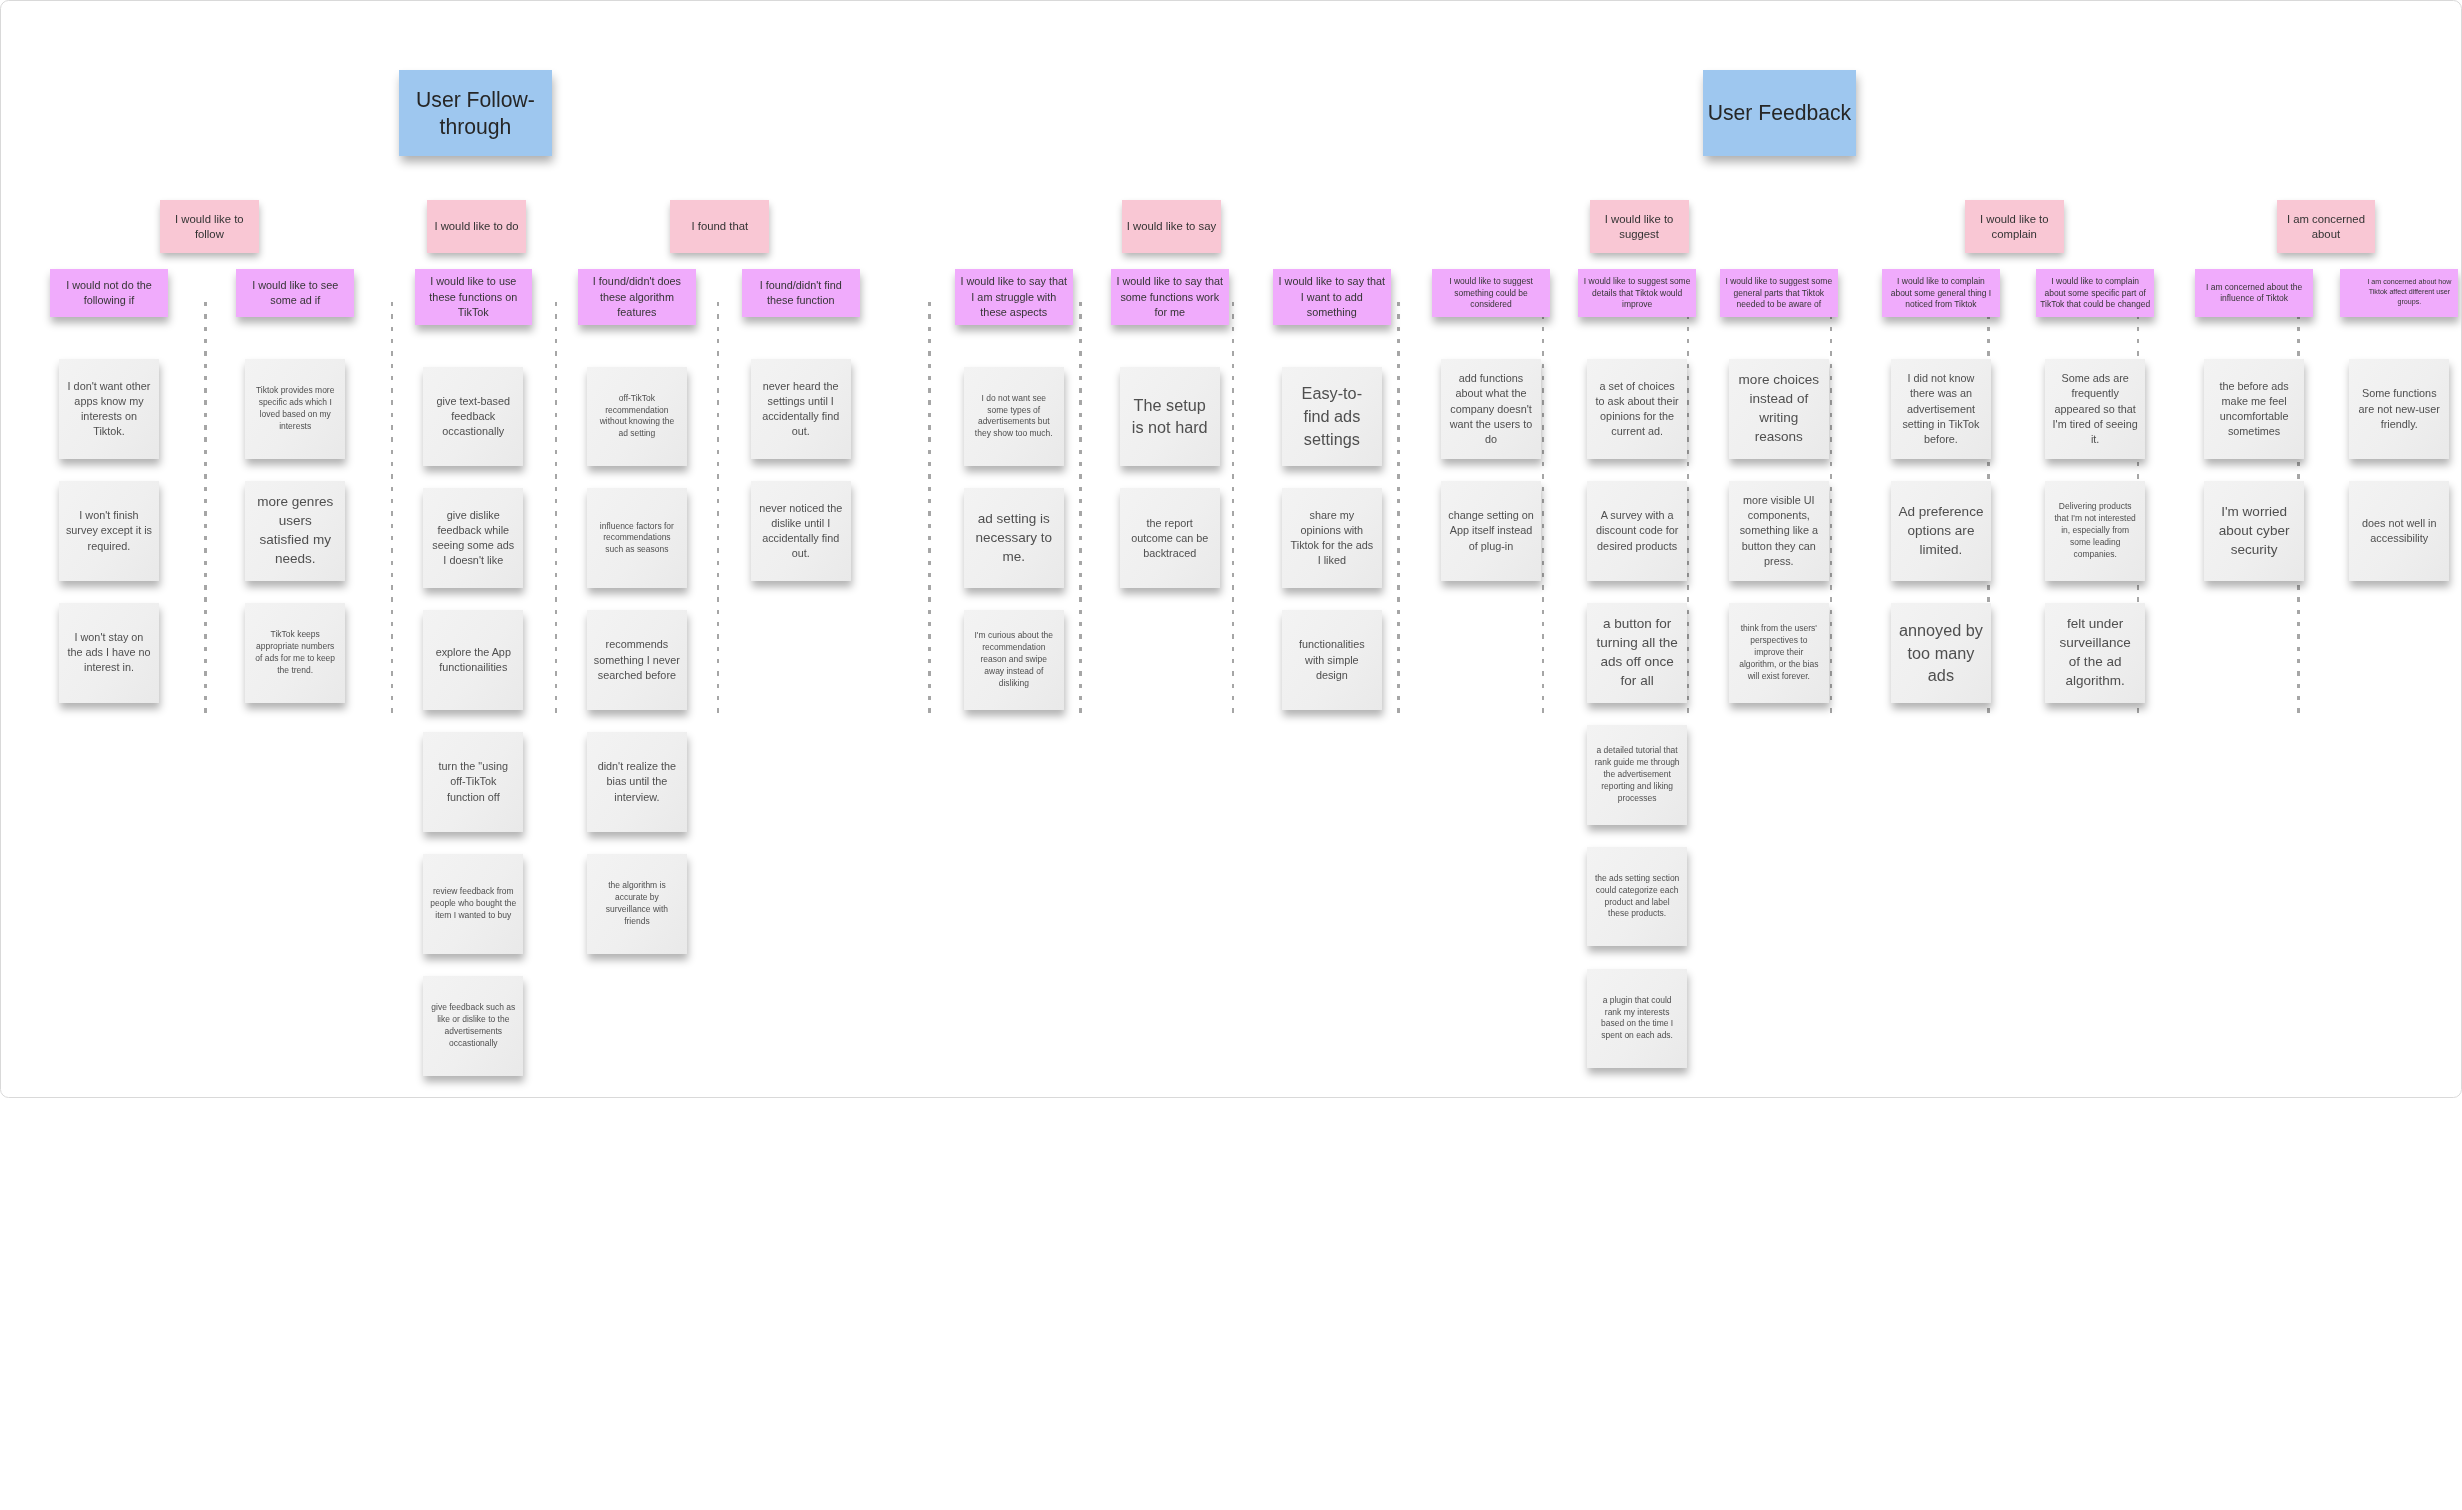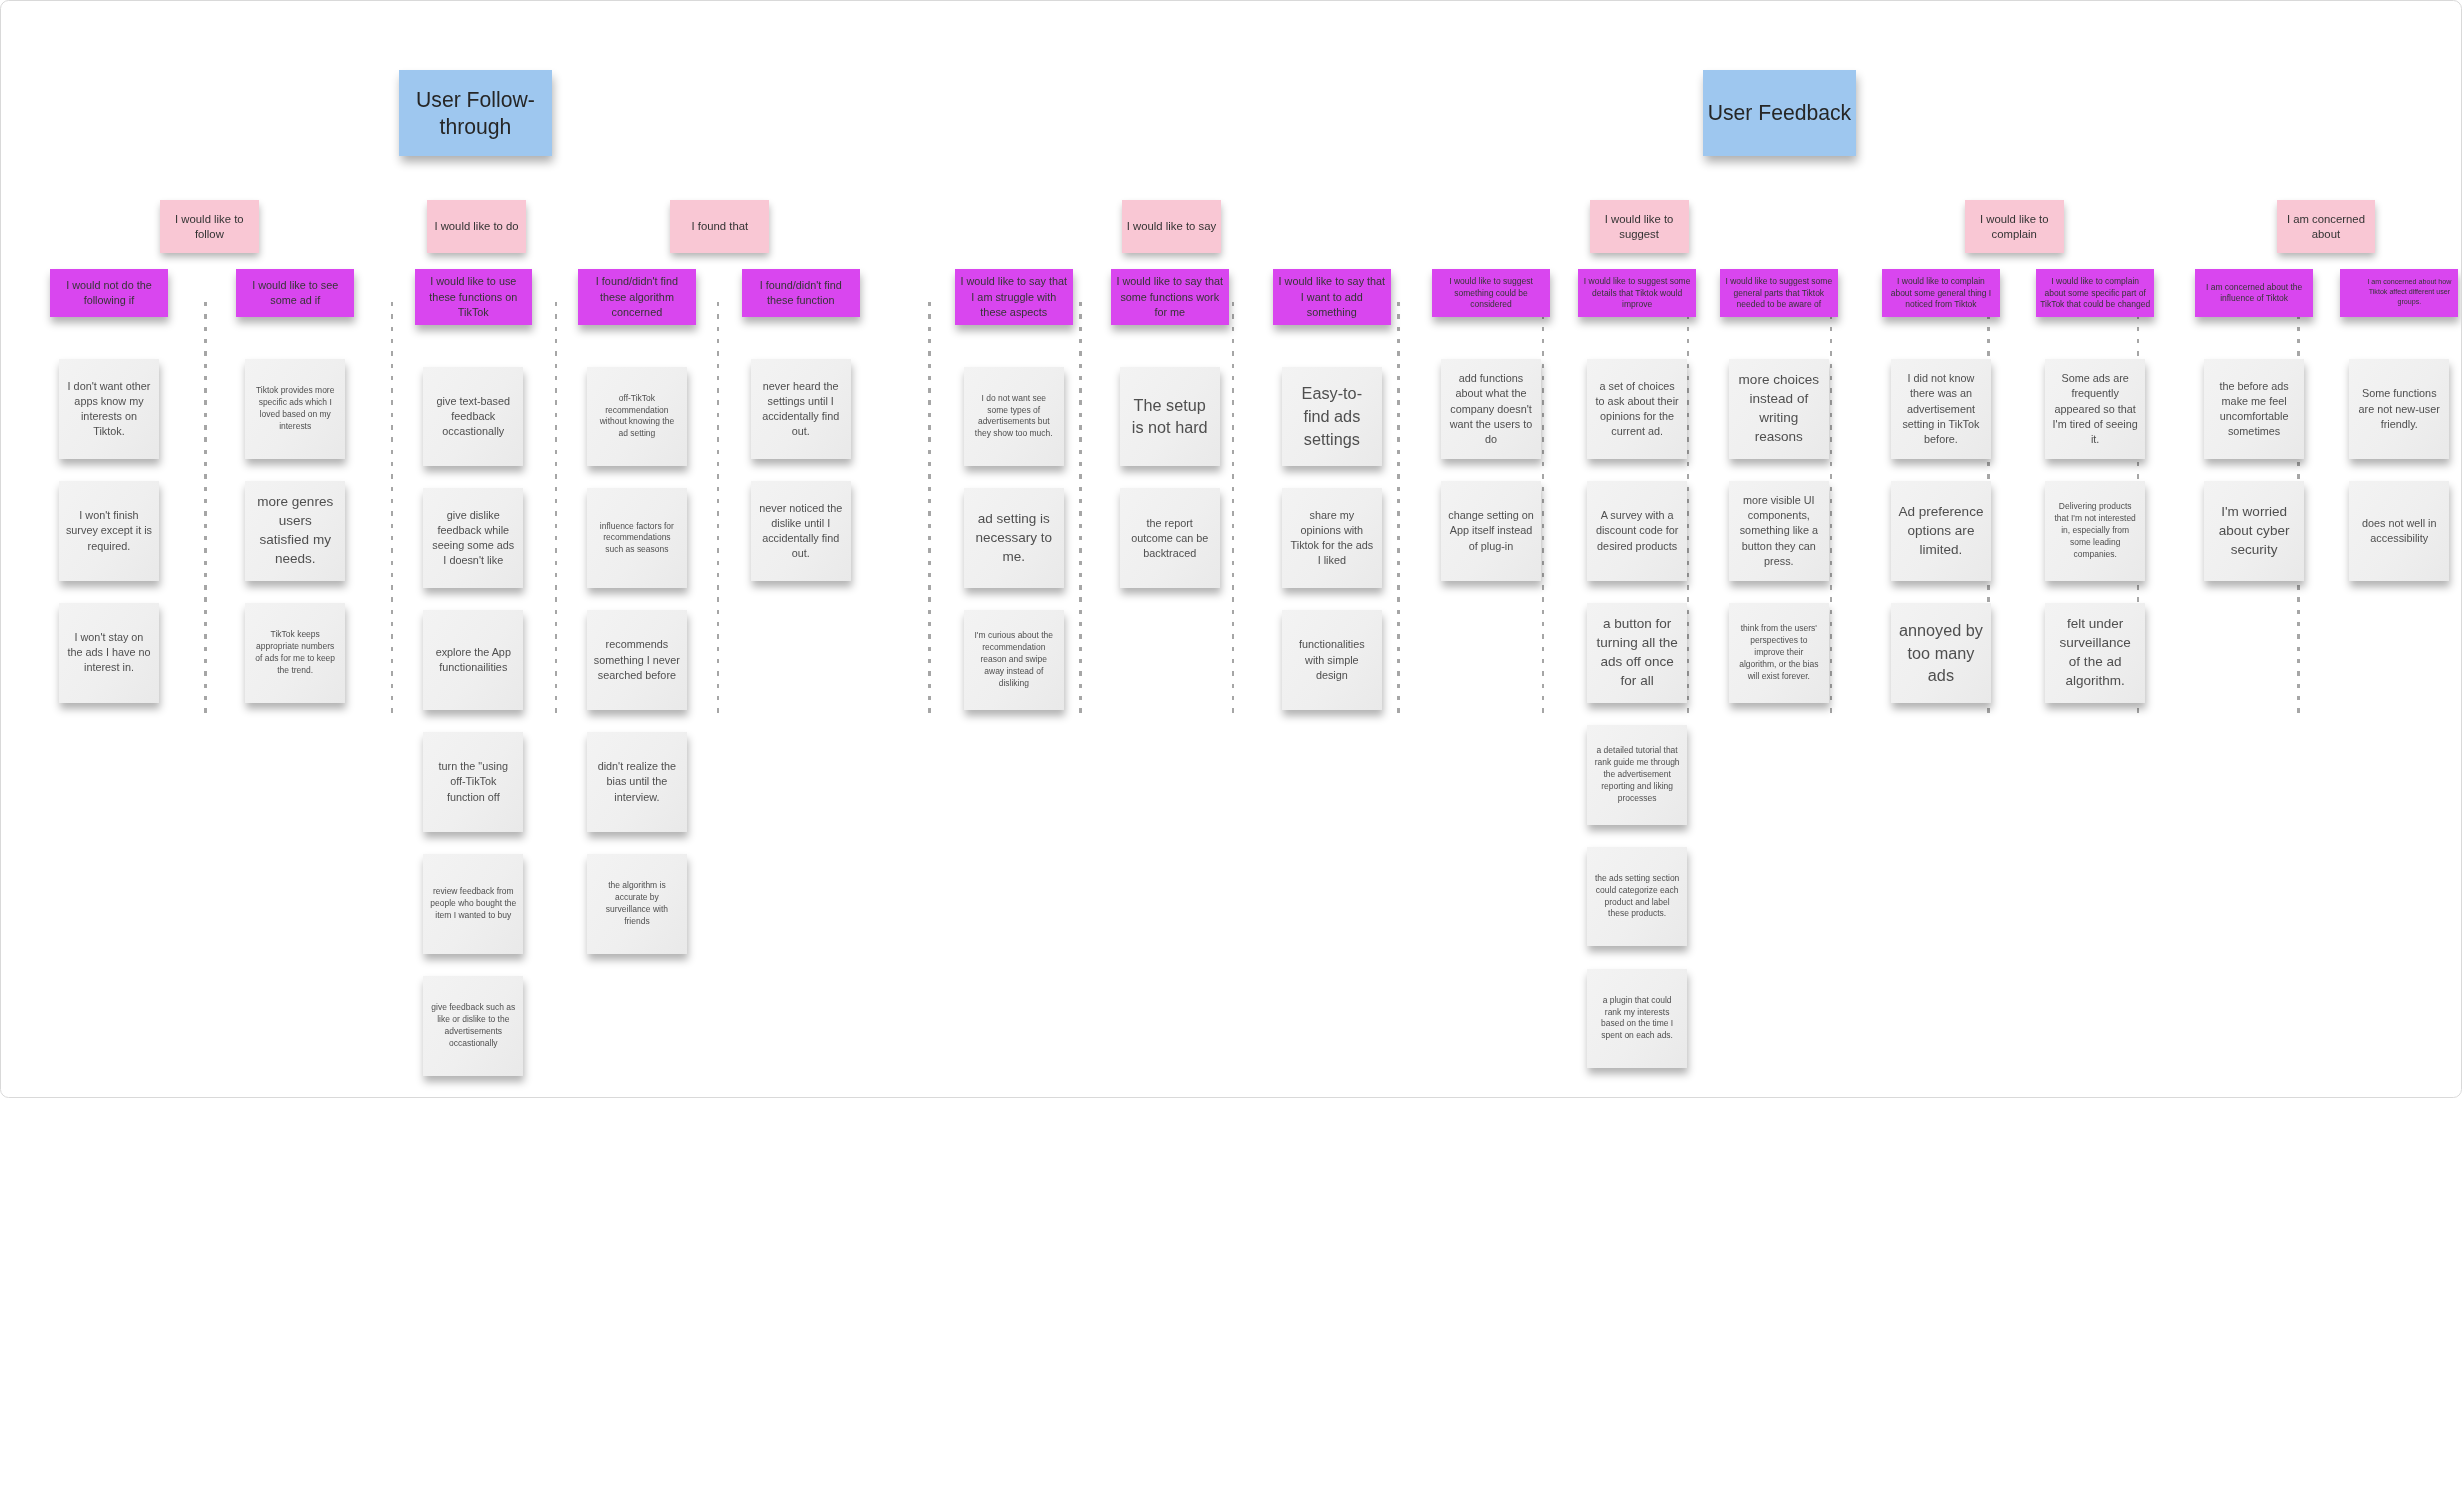--- a/index.html
+++ b/index.html
@@ -25,21 +25,21 @@
   .column {
     position:absolute; top:24.5%; width:4.78%;
     display:flex; flex-direction:column; align-items:center; gap:0.9vw;
   }
   .note {
     box-sizing:border-box; display:flex; align-items:center; justify-content:center;
     text-align:center; line-height:1.4; padding:0.3vw 0.28vw;
     box-shadow:0.06vw 0.24vw 0.32vw rgba(0,0,0,0.3);
   }
   .cat {
-    width:100%; min-height:1.95vw; background:#d946ef; color:#353535;
+    width:100%; min-height:1.95vw; background:#f0abfc; color:#353535;
     margin-bottom:0.8vw; padding:0.2vw 0.15vw;
   }
   .gray {
     width:85%; min-height:4.05vw;
     background:linear-gradient(125deg,#f3f3f3 0%,#efefef 55%,#e9e9e9 100%);
     color:#4f4f4f;
   }
   .xs { font-size:0.29vw;padding-left:24px; }
   .s  { font-size:0.345vw; }
   .m  { font-size:0.44vw; }
@@ -100,21 +100,21 @@
     <div class="note cat m">I would like to use these functions on TikTok</div>
     <div class="note gray m">give text-based feedback occastionally</div>
     <div class="note gray m">give dislike feedback while seeing some ads I doesn't like</div>
     <div class="note gray m">explore the App functionailities</div>
     <div class="note gray m">turn the "using off-TikTok function off</div>
     <div class="note gray s">review feedback from people who bought the item I wanted to buy</div>
     <div class="note gray s">give feedback such as like or dislike to the advertisements occastionally</div>
   </div>
 
   <div class="column" style="left:23.46%">
-    <div class="note cat m">I found/didn't find these algorithm concerned</div>
+    <div class="note cat m">I found/didn't does these algorithm features</div>
     <div class="note gray s">off-TikTok recommendation without knowing the ad setting</div>
     <div class="note gray s">influence factors for recommendations such as seasons</div>
     <div class="note gray m">recommends something I never searched before</div>
     <div class="note gray m">didn't realize the bias until the interview.</div>
     <div class="note gray s">the algorithm is accurate by surveillance with friends</div>
   </div>
 
   <div class="column" style="left:30.12%">
     <div class="note cat m">I found/didn't find these function</div>
     <div class="note gray m">never heard the settings until I accidentally find out.</div>

